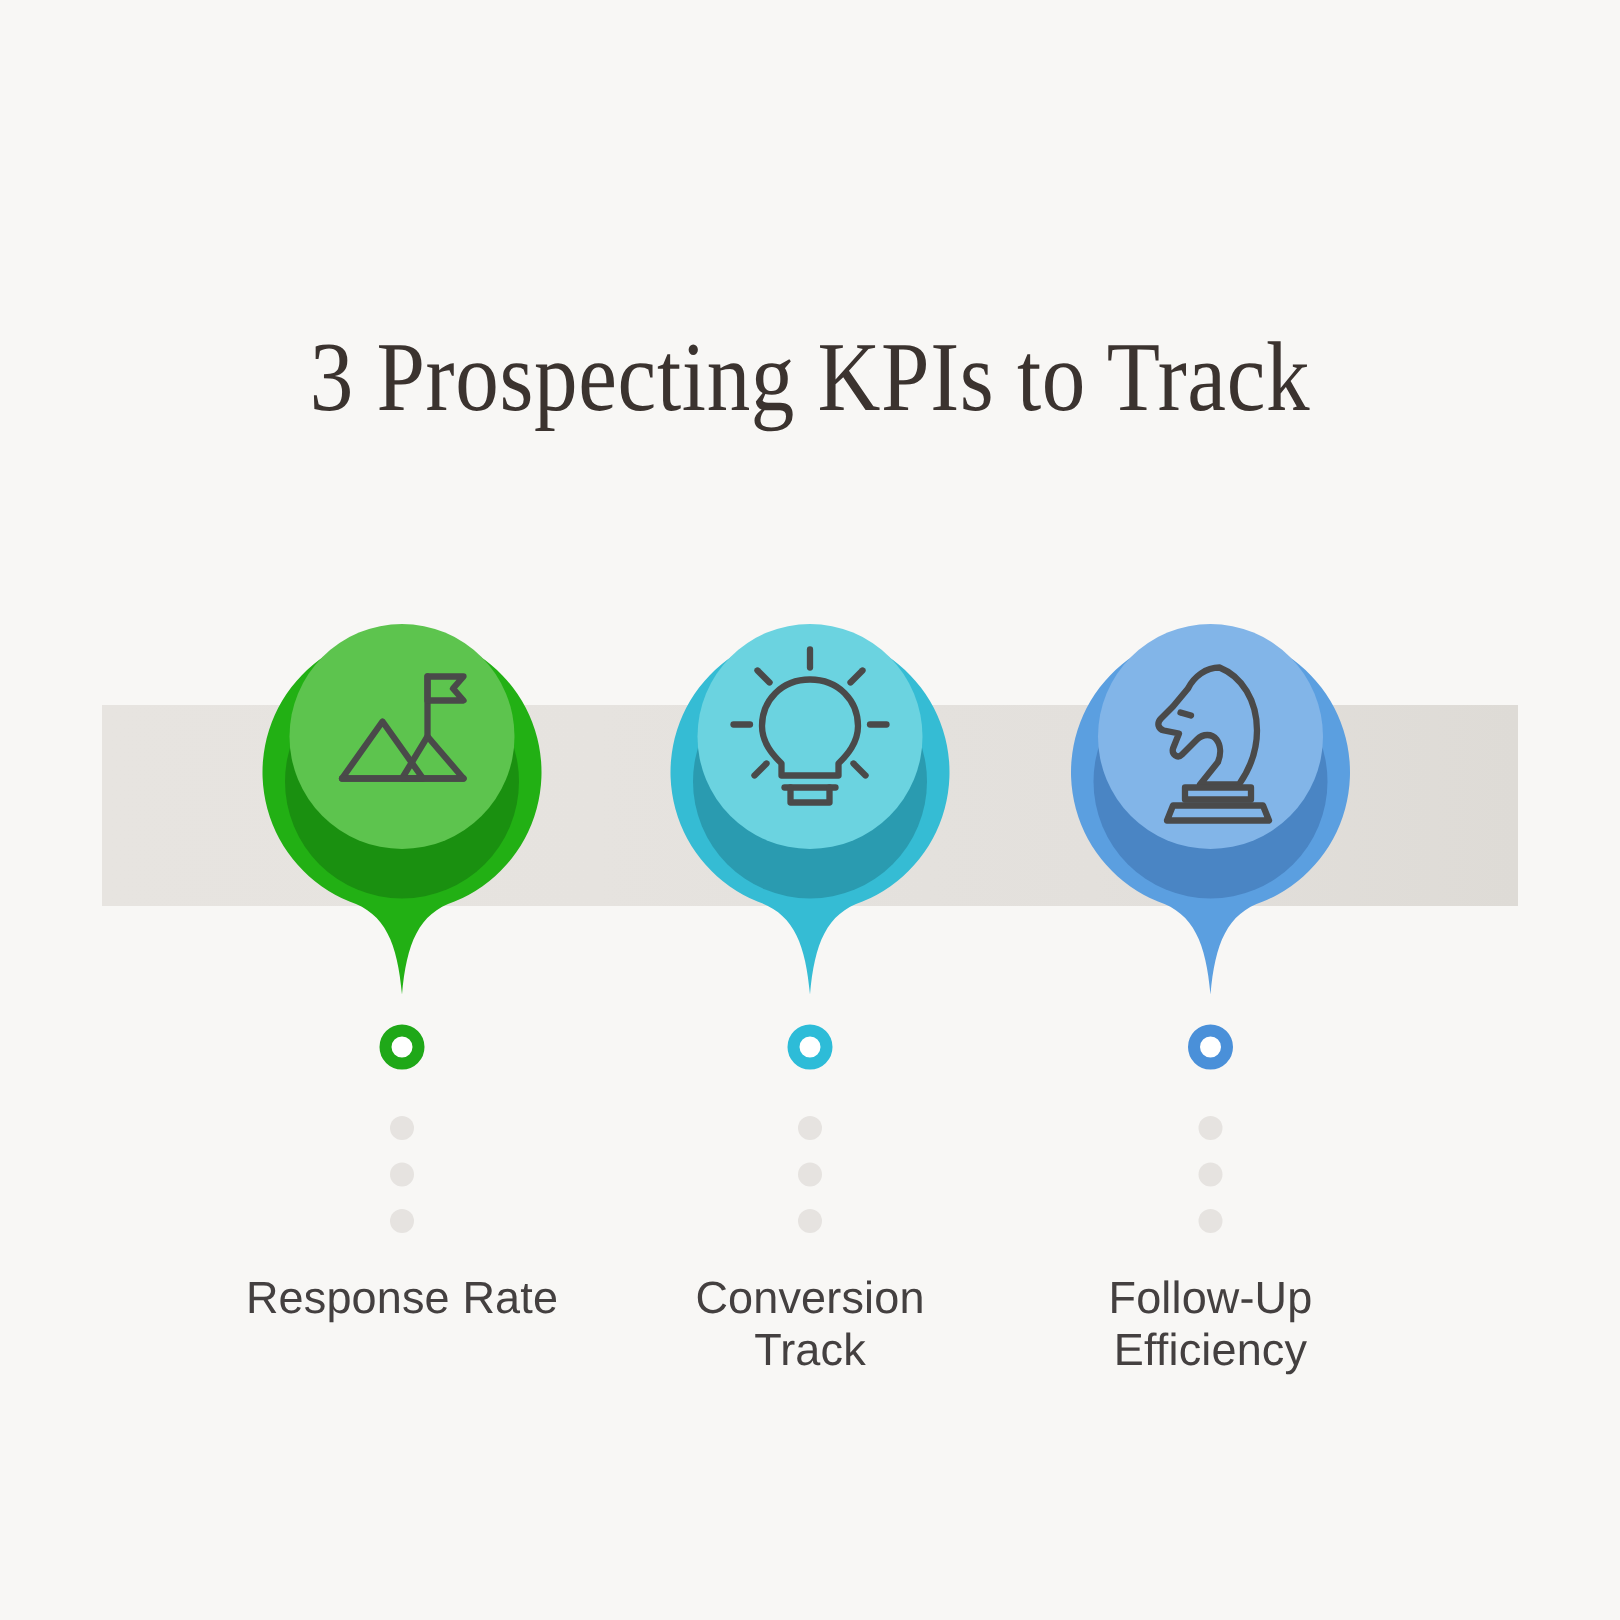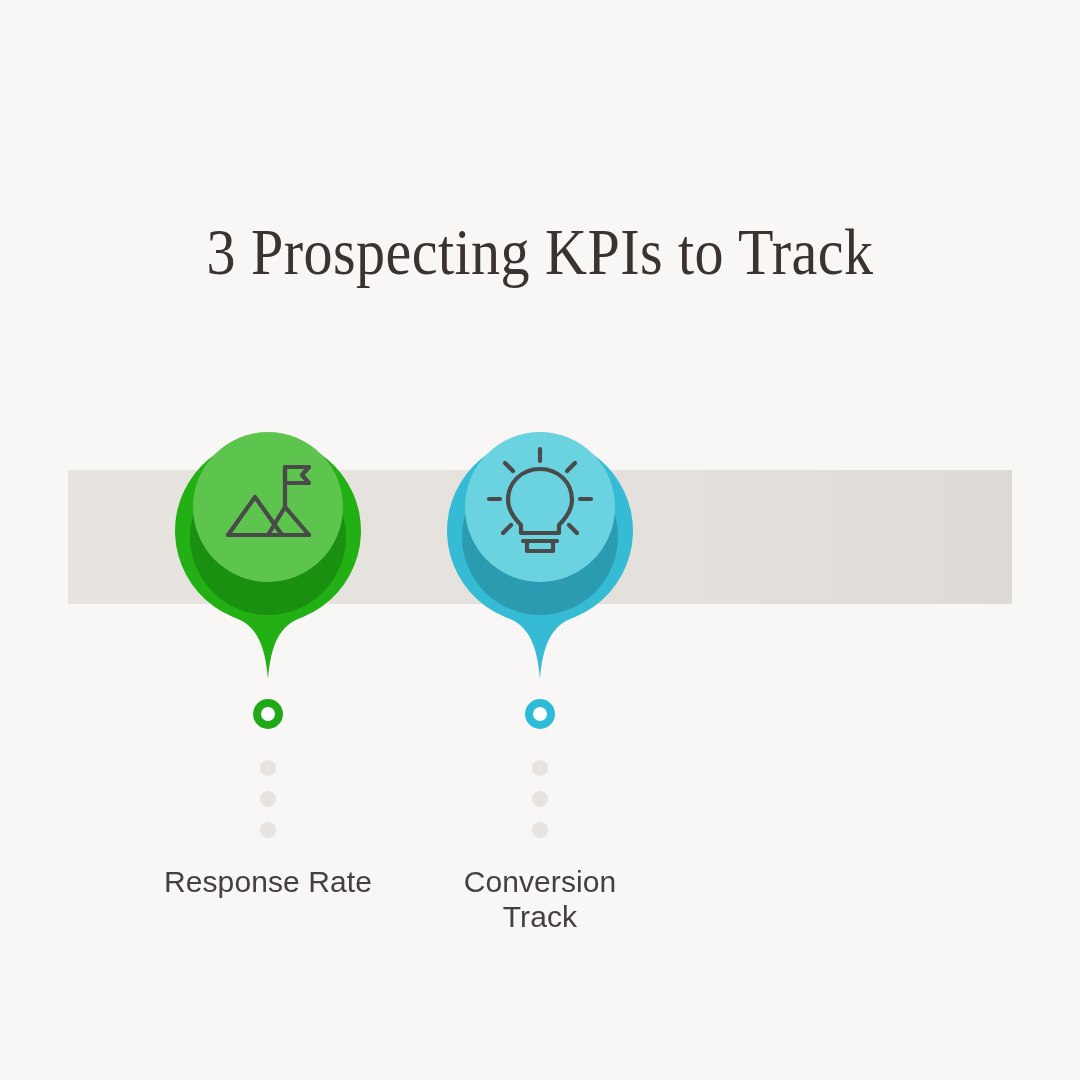--- a/index.html
+++ b/index.html
@@ -54,21 +54,21 @@
   
   .cols {
     position: absolute;
     top: 0;
     left: 0;
     width: 1080px;
     height: 1080px;
   }
   .col {
     position: absolute;
-    top: 16px;
+    top: 0;
     width: 268px;
     height: 788px;
   }
   .col-0 { left: 134px; }
   .col-1 { left: 406px; }
   .col-2 { left: 673px; }
 
   
   .pin-wrap {
     position: absolute;
@@ -209,15 +209,58 @@
       <div class="marker-col">
         <div class="ring" style="border-color:#2dbcd8"></div>
         <div class="dot d1"></div>
         <div class="dot"></div>
         <div class="dot"></div>
       </div>
 
       <div class="label" style="width:170px">Conversion Track</div>
     </div>
 
+    <div class="col col-2">
+
+      <div class="pin-wrap">
+        <svg class="pin-svg" viewBox="0 0 190 250">
+          <path d="M95 250
+                   C 92 216, 84 196, 60 188
+                   A 93 93 0 1 1 130 188
+                   C 106 196, 98 216, 95 250 Z" fill="#5b9fe0"></path>
+          <ellipse cx="95" cy="108" rx="78" ry="78" fill="#4a85c4"></ellipse>
+          <circle cx="95" cy="78" r="75" fill="#82b5e8"></circle>
+
+          <g fill="none" stroke="#4a4a4a" stroke-width="4.2" stroke-linecap="round" stroke-linejoin="round">
+            <path d="M101 32
+                     C 92 32, 84 38, 80 46
+                     L 70 58
+                     L 62 66
+                     C 59 69, 60 73, 64 74
+                     L 74 76
+                     L 70 86
+                     C 69 90, 73 93, 76 90
+                     L 86 80
+                     C 90 76, 96 76, 99 80
+                     C 102 84, 102 90, 100 95
+                     L 88 110
+                     L 114 110
+                     C 121 100, 126 88, 126 74
+                     C 126 54, 116 38, 101 32 Z"></path>
+            <path d="M75 62 L82 64"></path>
+            <path d="M78 112 L122 112 L122 120 L78 120 Z"></path>
+            <path d="M70 124 L130 124 L134 134 L66 134 Z"></path>
+          </g>
+        </svg>
+      </div>
+
+      <div class="marker-col">
+        <div class="ring" style="border-color:#4a90d9"></div>
+        <div class="dot d1"></div>
+        <div class="dot"></div>
+        <div class="dot"></div>
+      </div>
+
+      <div class="label" style="width:165px">Follow-Up Efficiency</div>
+    </div>
 
   </div>
 </div>
 
 </body></html>

